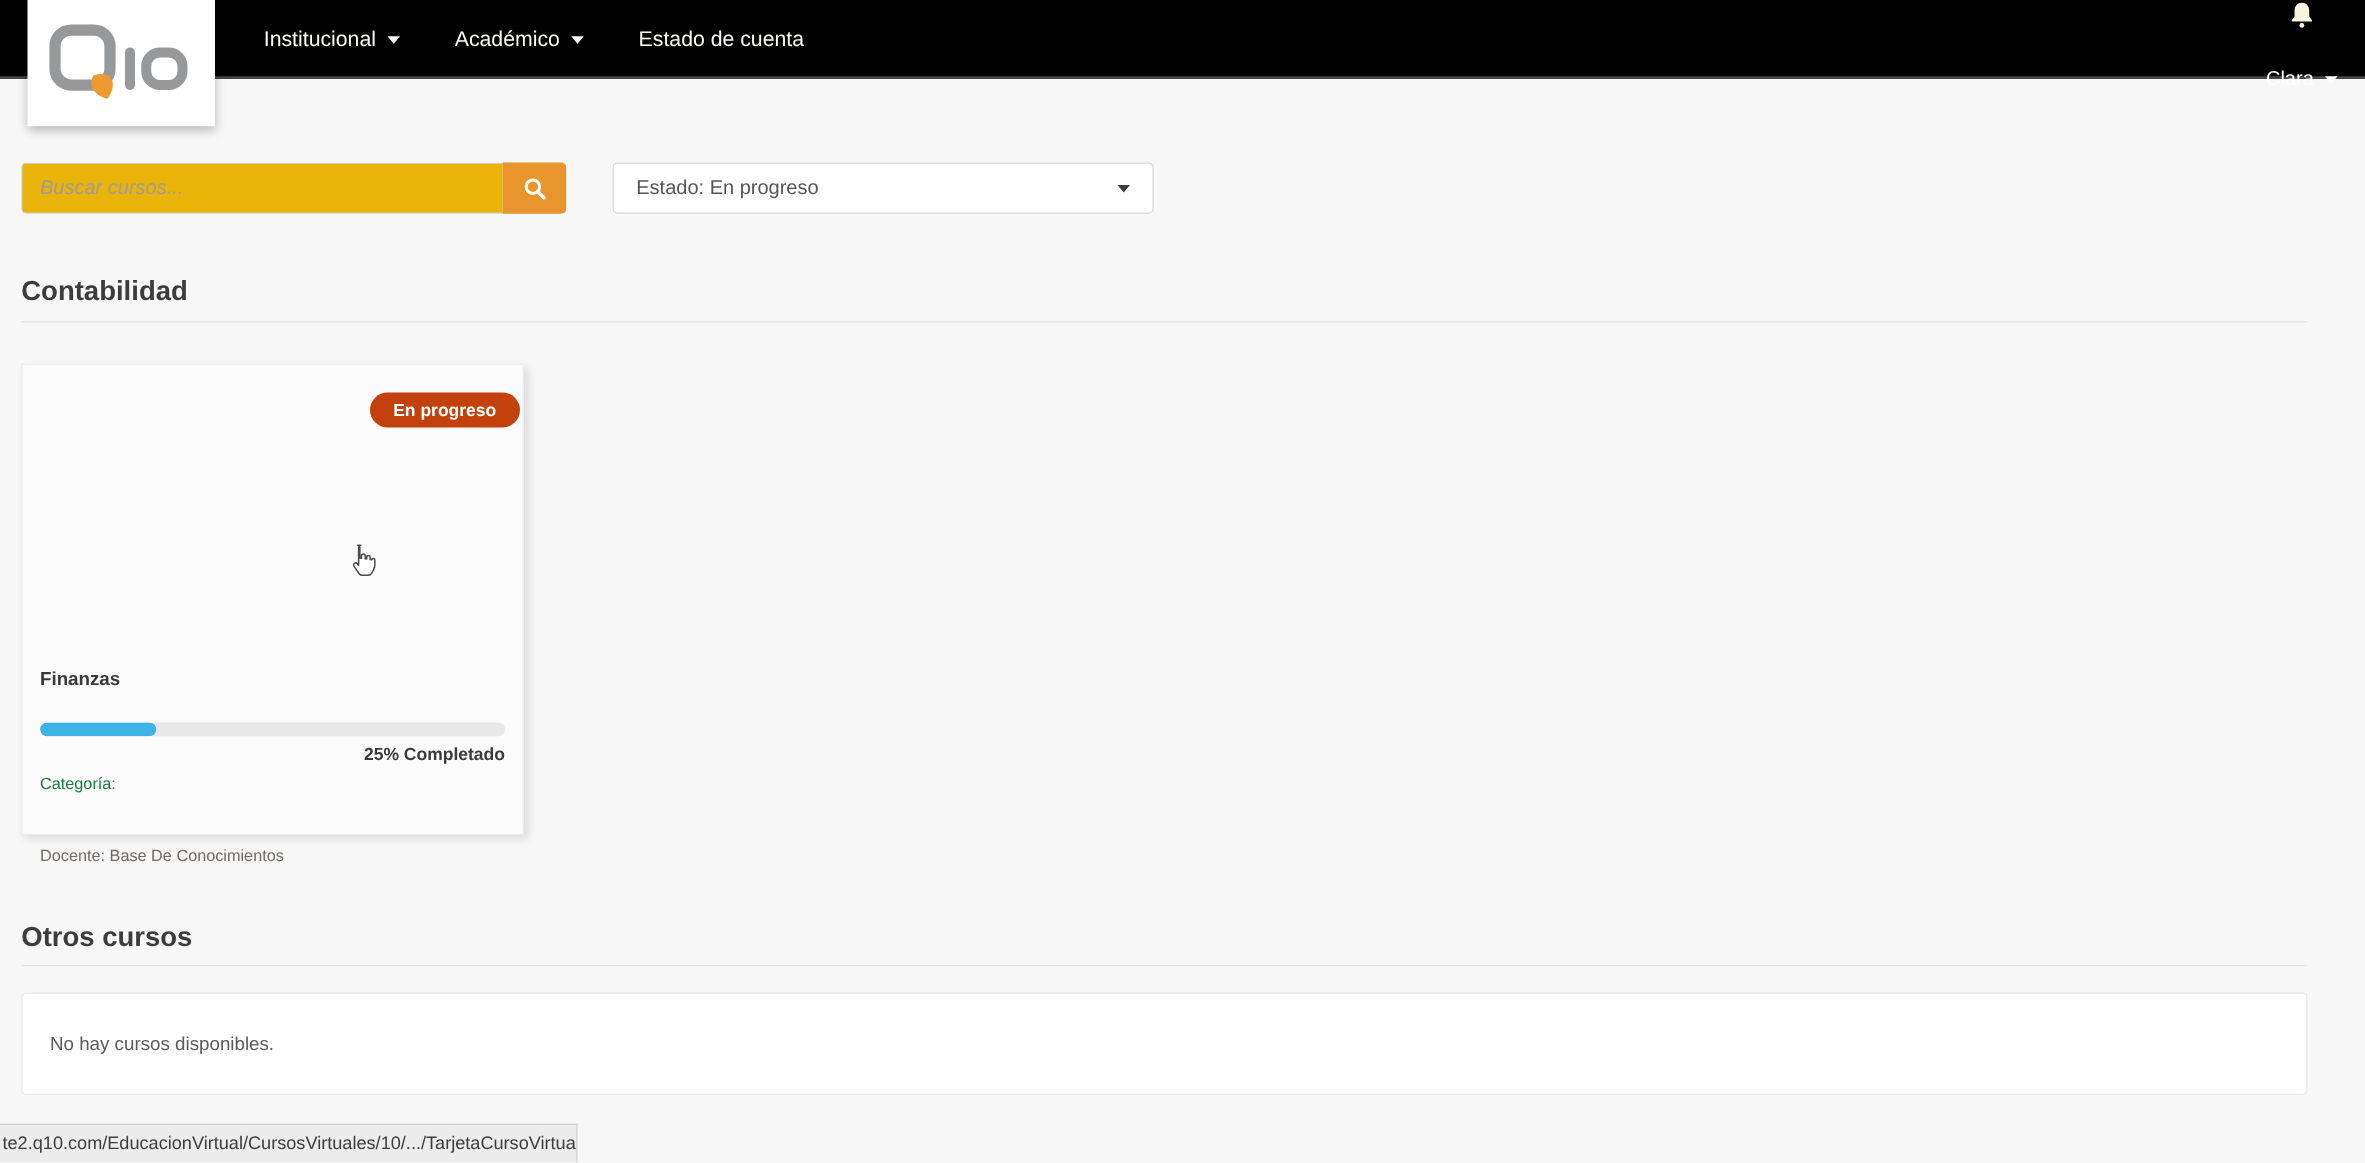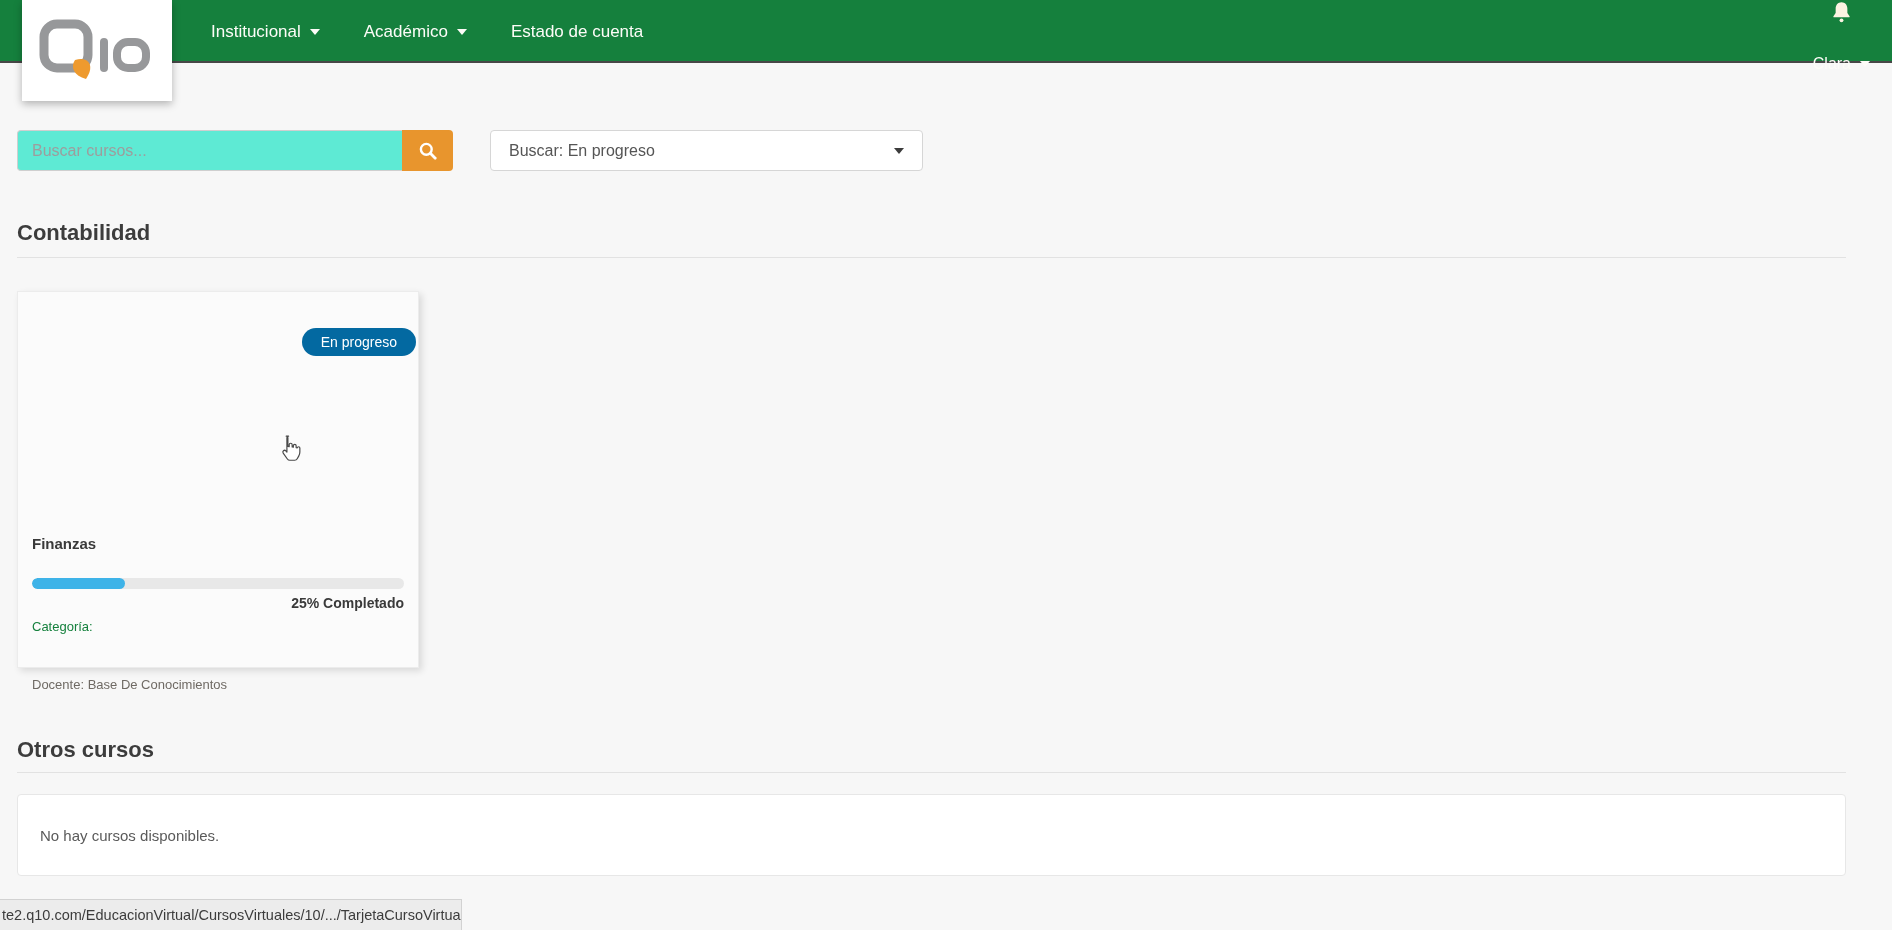--- a/index.html
+++ b/index.html
@@ -8,21 +8,21 @@
     background: #f7f7f7;
     font-family: "Liberation Sans", sans-serif;
     position: relative;
     overflow: hidden;
   }
 
   
   .navbar {
     position: absolute; top: 0; left: 0; right: 0;
     height: 63px;
-    background: #15803d;
+    background: #000000;
     border-bottom: 2px solid #474747;
     z-index: 2;
   }
   .logo-card {
     position: absolute; left: 22px; top: 0;
     width: 150px; height: 101px;
     background: #ffffff;
     box-shadow: 0 3px 8px rgba(0,0,0,0.28);
     display: flex; align-items: center; justify-content: center;
     z-index: 6;
@@ -53,25 +53,26 @@
 
   
   .search-group {
     position: absolute; left: 17px; top: 130px;
     width: 436px; height: 41px; display: flex;
   }
   .search-input {
     flex: 1; height: 41px;
     border: 1px solid #cfcfcf; border-right: none;
     border-radius: 4px 0 0 4px;
-    background: #5eead4;
+    background: #eab308;
     padding: 0 14px;
     font-size: 16px; color: #555;
     font-family: "Liberation Sans", sans-serif;
     outline: none;
+    font-style: italic;
   }
   .search-input::placeholder { color: #9d9d9d; }
   .search-button {
     width: 51px; height: 41px;
     background: #E8952D; border: none;
     border-radius: 0 4px 4px 0;
     display: flex; align-items: center; justify-content: center;
     cursor: pointer;
   }
   .filter-select {
@@ -108,25 +109,25 @@
   
   .course-card {
     position: absolute; left: 17px; top: 291px;
     width: 402px; height: 377px;
     background: #fbfbfb;
     border: 1px solid #ececec;
     box-shadow: 3px 3px 7px rgba(0,0,0,0.12);
     cursor: pointer;
   }
   .status-badge {
-    position: absolute; top: 36px; right: 2px;
+    position: absolute; top: 22px; right: 2px;
     height: 28px; line-height: 28px;
     padding: 0 19px;
-    background: #0369a1; color: #fff;
-    font-size: 14px; font-weight: normal;
+    background: #c2410c; color: #fff;
+    font-size: 14px; font-weight: bold;
     border-radius: 14px;
     white-space: nowrap;
   }
   .card-title {
     position: absolute; left: 14px; top: 243px;
     font-size: 15px; font-weight: bold; color: #3a3a3a;
   }
   .progress-track {
     position: absolute; left: 14px; right: 14px; top: 286px;
     height: 11px; background: #e8e8e8; border-radius: 6px;
@@ -221,21 +222,21 @@
   <input class="search-input" type="text" placeholder="Buscar cursos..." style="">
   <button class="search-button">
     <svg width="20" height="20" viewBox="0 0 20 20">
       <circle cx="8.3" cy="8.3" r="5.4" fill="none" stroke="#ffffff" stroke-width="2.4"></circle>
       <line x1="12.6" y1="12.6" x2="17.2" y2="17.2" stroke="#ffffff" stroke-width="2.8" stroke-linecap="round"></line>
     </svg>
   </button>
 </div>
 
 <div class="filter-select">
-  <span>Buscar: En progreso</span>
+  <span>Estado: En progreso</span>
   <i class="caret-dark"></i>
 </div>
 
 <div class="section-title" id="title-contabilidad">Contabilidad</div>
 <hr class="section-rule" id="rule-contabilidad">
 
 <div class="course-card">
   <div class="status-badge">En progreso</div>
 
   <svg class="hand-cursor" viewBox="0 0 28 34">

